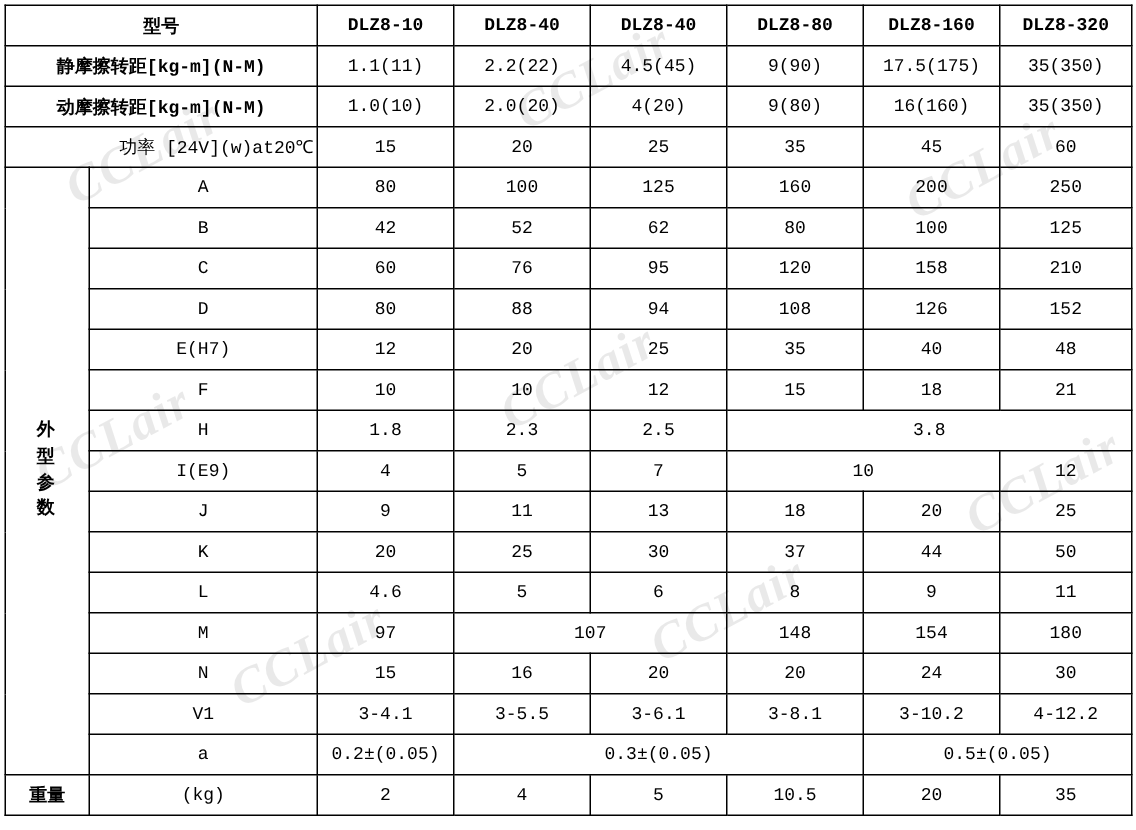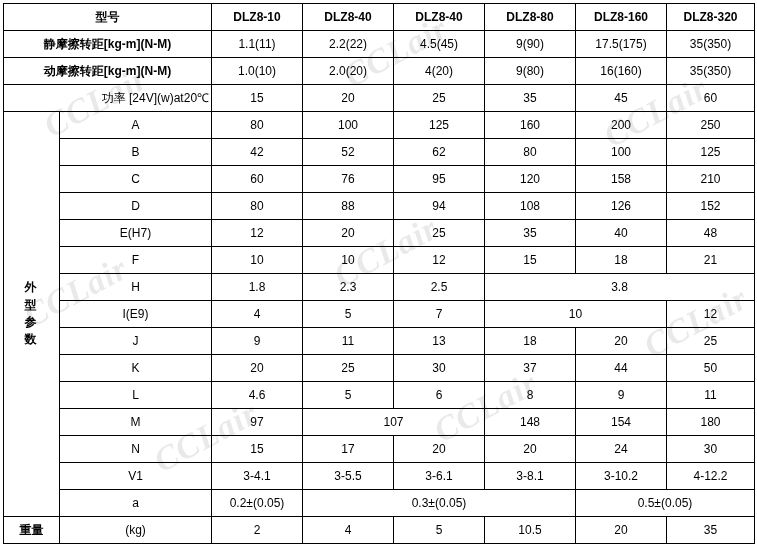--- a/index.html
+++ b/index.html
@@ -21,20 +21,21 @@
     height: 553px;
     box-sizing: border-box;
   }
   table.spec {
     border-collapse: collapse;
     width: 751px;
     margin: 3px 3px 0 3px;
     table-layout: fixed;
     position: relative;
     z-index: 2;
+    font-family: Liberation Mono, monospace;
   }
   table.spec td {
     border: 1px solid #000000;
     text-align: center;
     vertical-align: middle;
     font-size: 12px;
     height: 26px;
     padding: 0 2px;
     background: transparent;
     white-space: nowrap;
@@ -278,21 +279,21 @@
         <td>97</td>
         <td colspan="2">107</td>
         <td>148</td>
         <td>154</td>
         <td>180</td>
       </tr>
 
       <tr>
         <td>N</td>
         <td>15</td>
-        <td>17</td>
+        <td>16</td>
         <td>20</td>
         <td>20</td>
         <td>24</td>
         <td>30</td>
       </tr>
 
       <tr>
         <td>V1</td>
         <td>3-4.1</td>
         <td>3-5.5</td>

